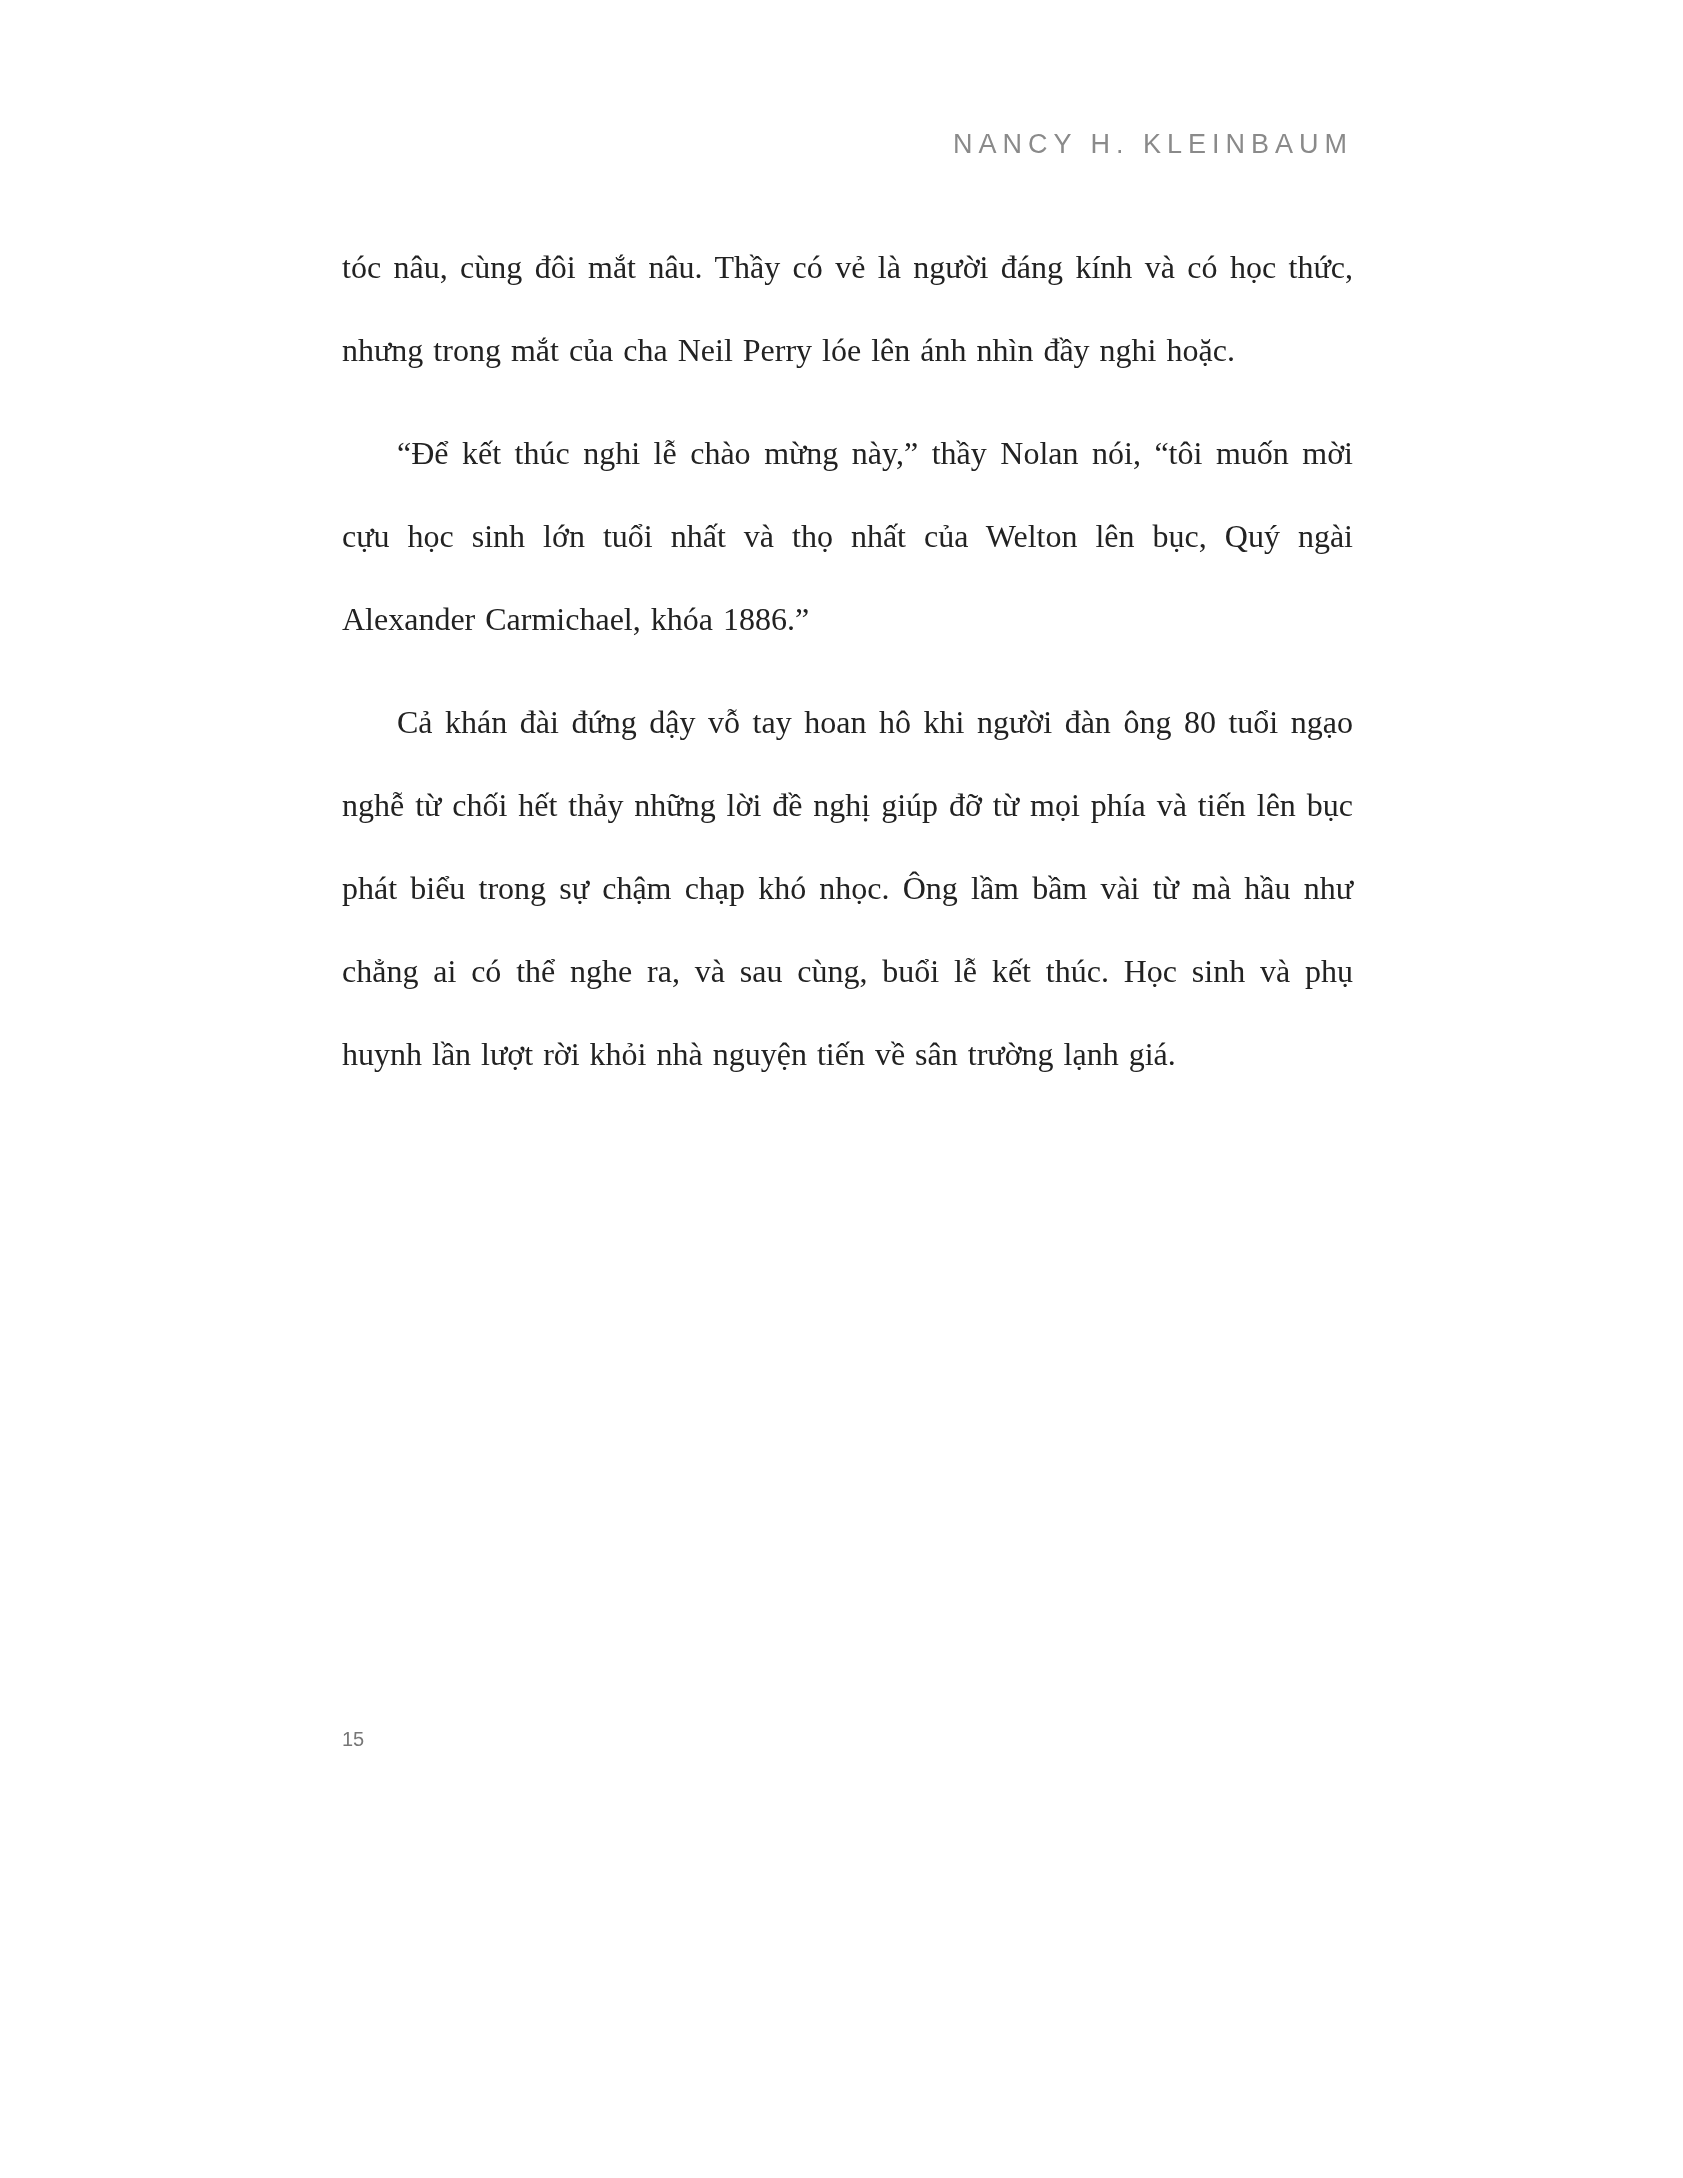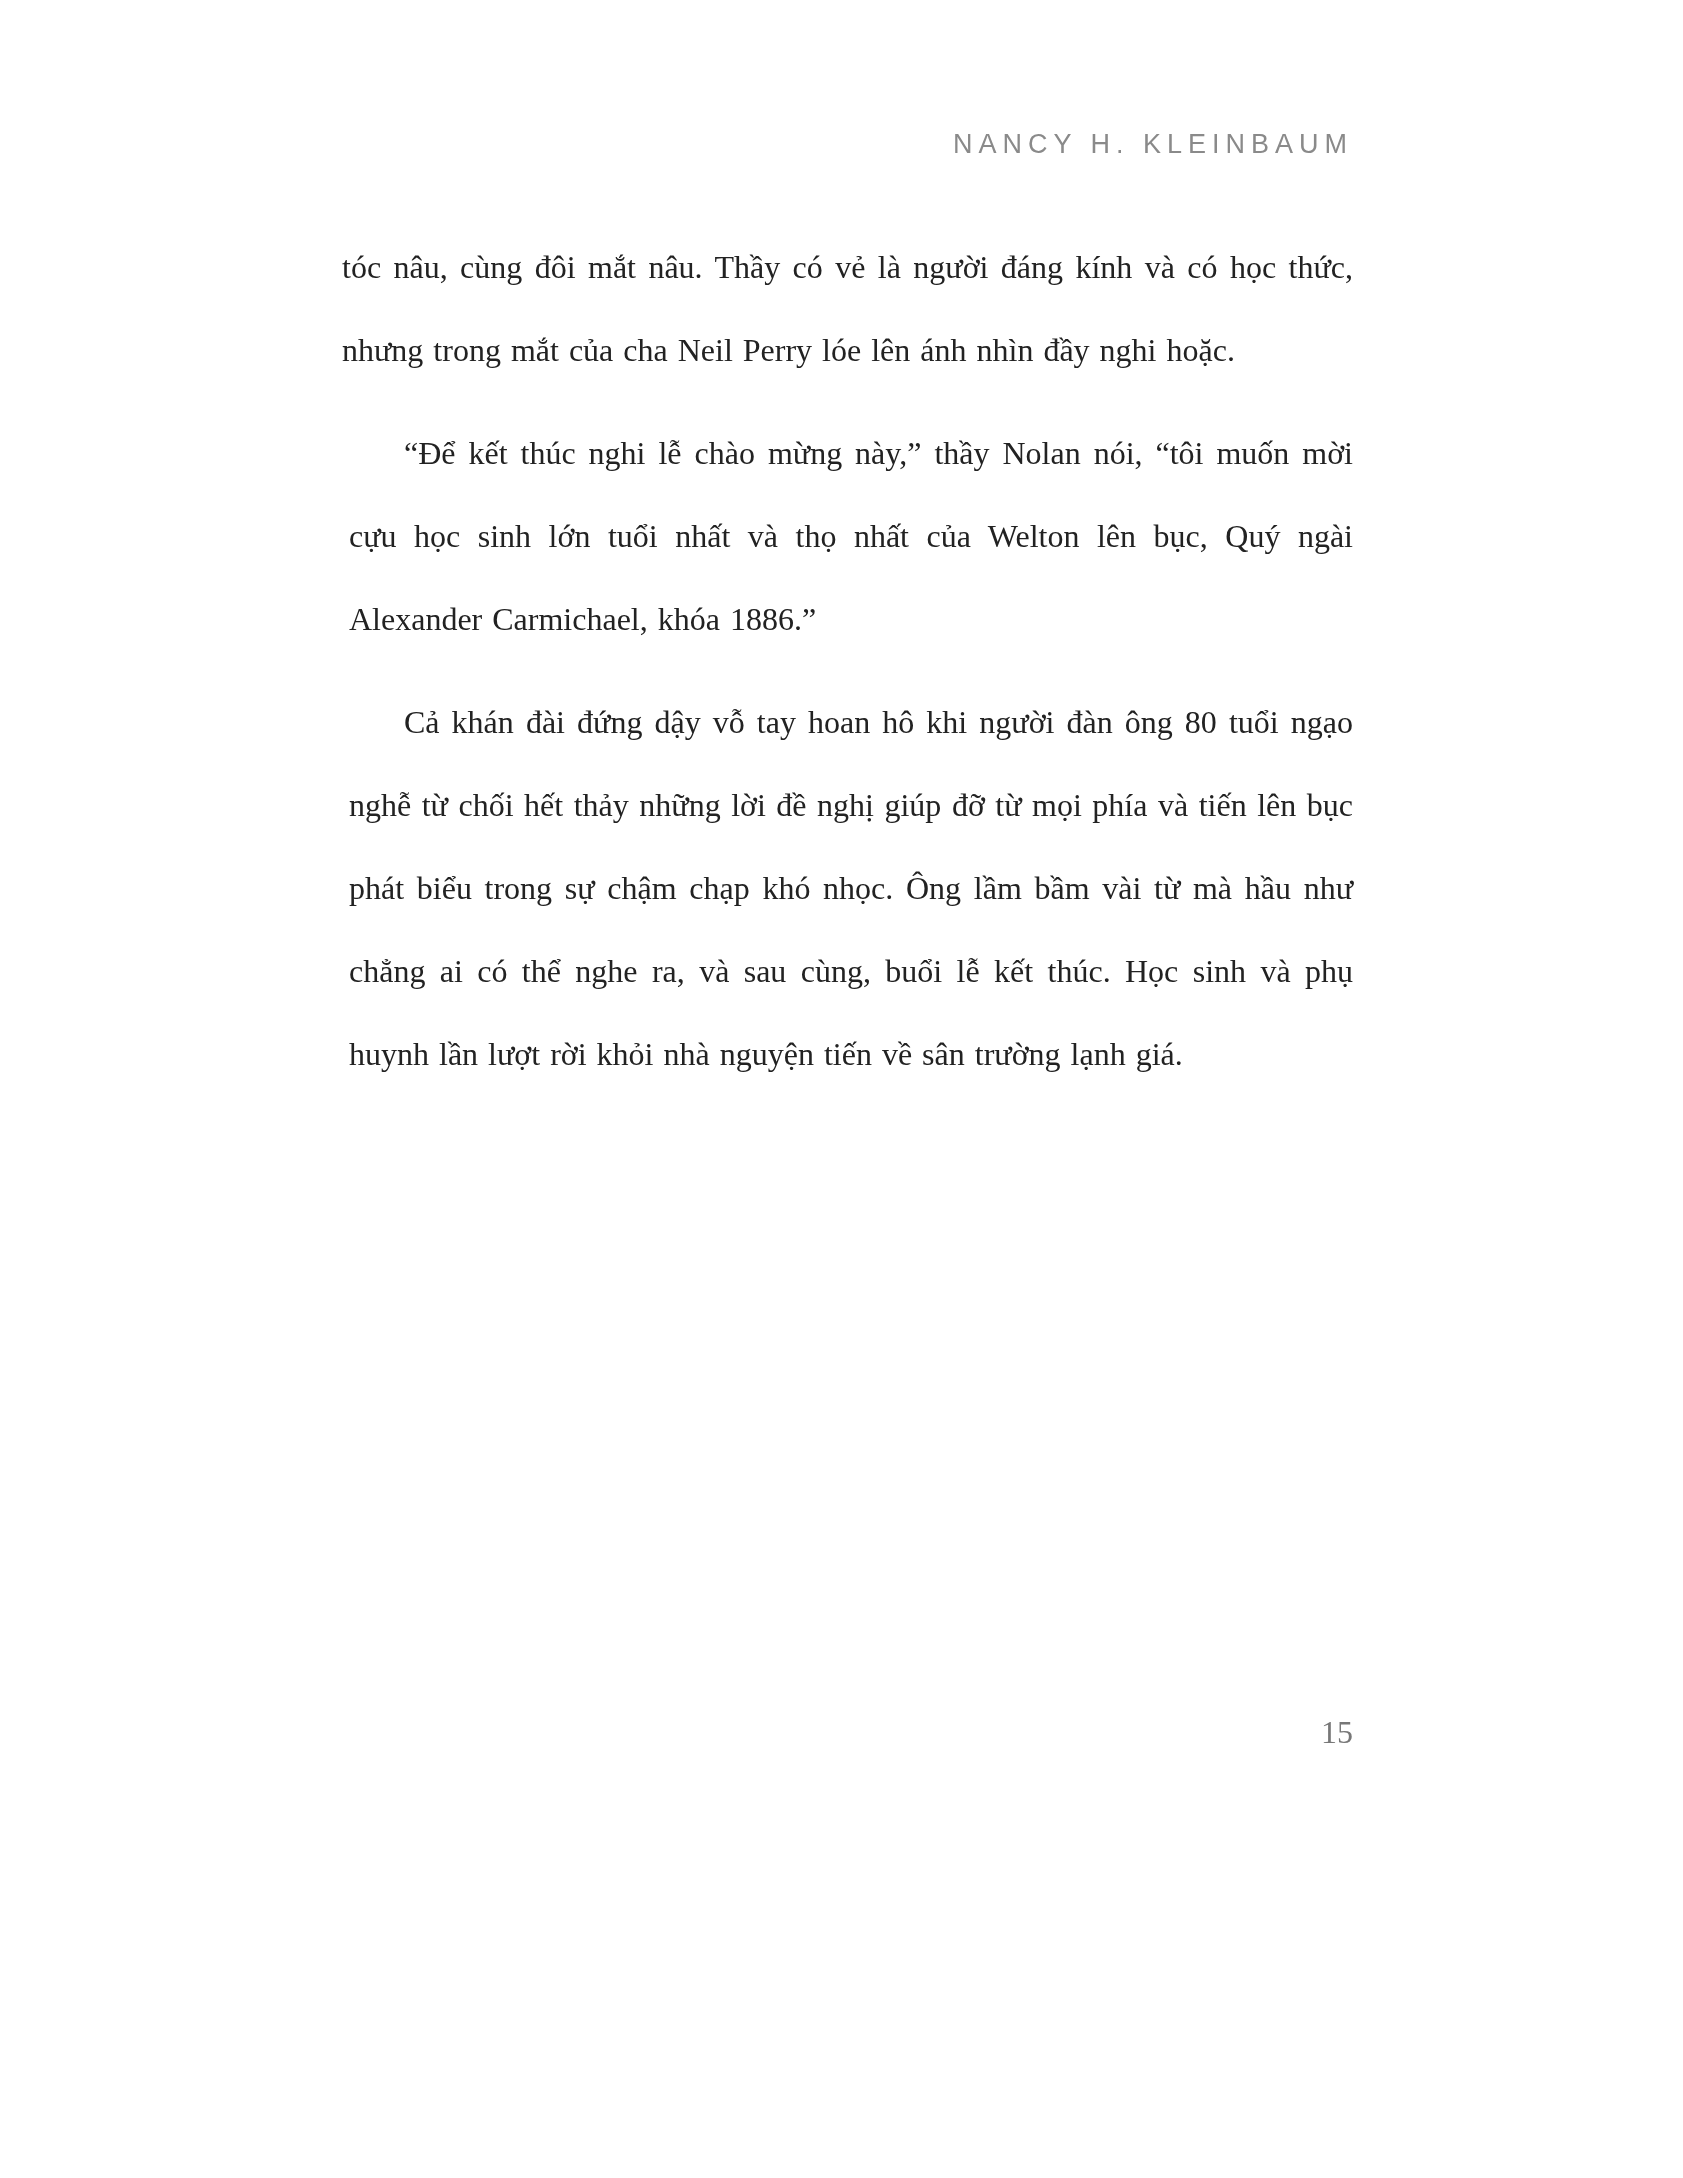--- a/index.html
+++ b/index.html
@@ -44,30 +44,29 @@
   .para {
     font-size: 32px;
     line-height: 83px;
     color: #222222;
     text-align: justify;
     margin: 0 0 20px 0;
     word-spacing: 2px;
   }
   .para.indent {
     text-indent: 55px;
-    margin-left: 7px;
   }
   .page-number {
     position: absolute;
     bottom: 137px;
     left: 0;
     right: 0;
-    text-align: right;
-    font-family: Liberation Serif, serif;
-    font-size: 32px;
+    text-align: left;
+    font-family: Liberation Sans, sans-serif;
+    font-size: 20px;
     color: #777777;
   }
 </style>
 </head>
 <body>
 
 <div class="page">
   <div class="text-column">
 
     <header class="running-head">NANCY H. KLEINBAUM</header>

